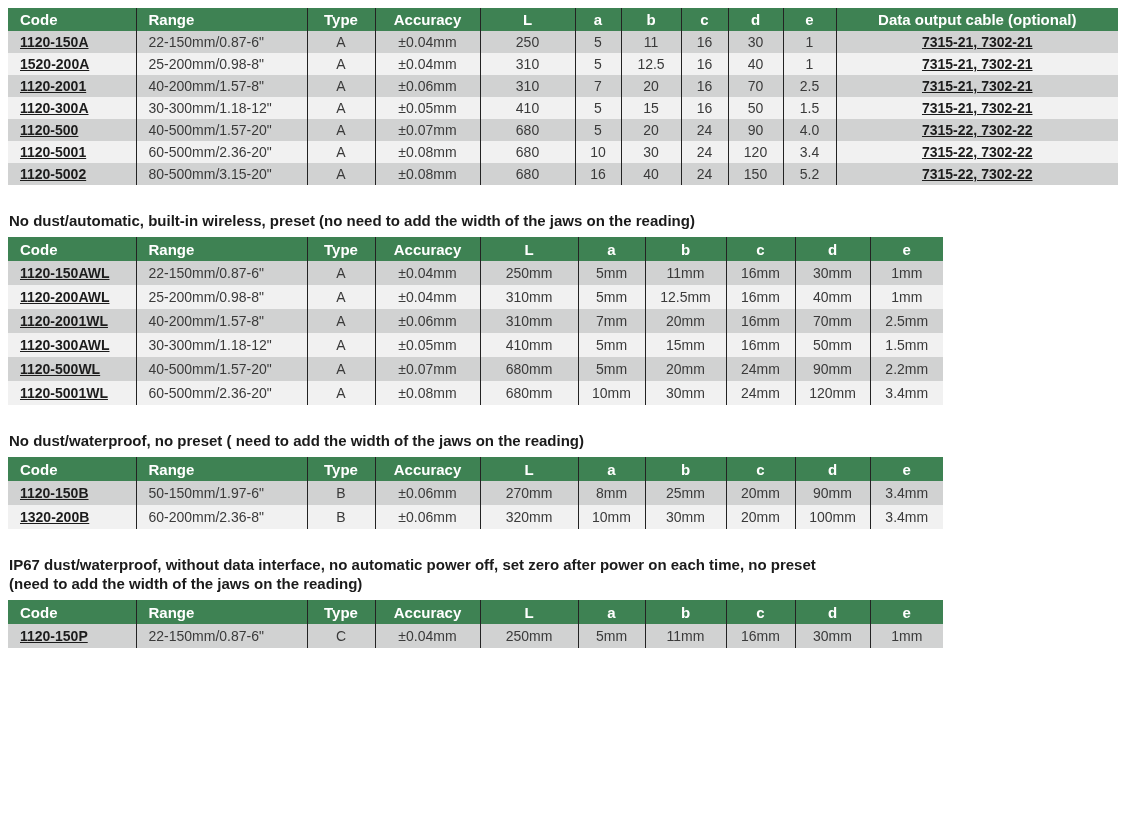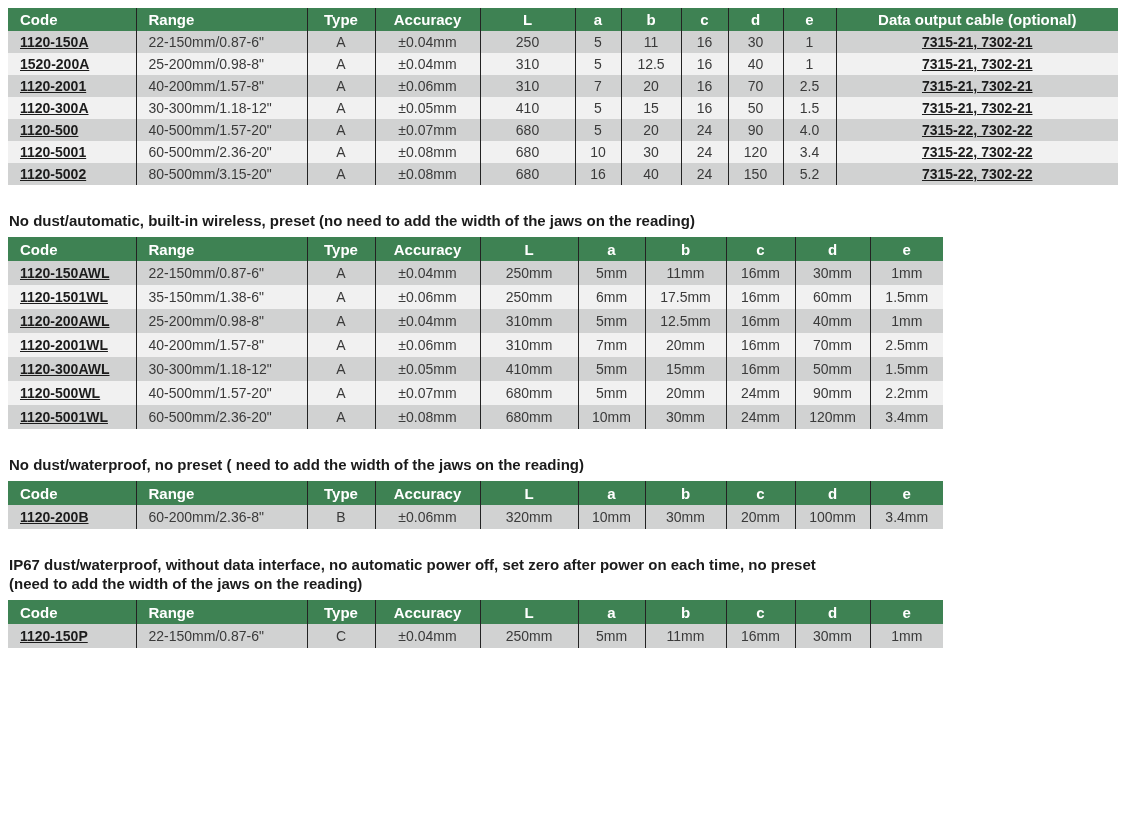--- a/index.html
+++ b/index.html
@@ -222,32 +222,20 @@
             <td>A</td>
             <td>±0.04mm</td>
             <td>250mm</td>
             <td>5mm</td>
             <td>11mm</td>
             <td>16mm</td>
             <td>30mm</td>
             <td>1mm</td>
           </tr>
           <tr>
-            <td class="left bold">1120-1501WL</td>
-            <td class="left">35-150mm/1.38-6"</td>
-            <td>A</td>
-            <td>±0.06mm</td>
-            <td>250mm</td>
-            <td>6mm</td>
-            <td>17.5mm</td>
-            <td>16mm</td>
-            <td>60mm</td>
-            <td>1.5mm</td>
-          </tr>
-          <tr>
             <td class="left bold">1120-200AWL</td>
             <td class="left">25-200mm/0.98-8"</td>
             <td>A</td>
             <td>±0.04mm</td>
             <td>310mm</td>
             <td>5mm</td>
             <td>12.5mm</td>
             <td>16mm</td>
             <td>40mm</td>
             <td>1mm</td>
@@ -327,21 +315,33 @@
             <th>L</th>
             <th>a</th>
             <th>b</th>
             <th>c</th>
             <th>d</th>
             <th>e</th>
           </tr>
         </thead>
         <tbody>
           <tr>
-            <td class="left bold">1120-200B</td>
+            <td class="left bold">1120-150B</td>
+            <td class="left">50-150mm/1.97-6"</td>
+            <td>B</td>
+            <td>±0.06mm</td>
+            <td>270mm</td>
+            <td>8mm</td>
+            <td>25mm</td>
+            <td>20mm</td>
+            <td>90mm</td>
+            <td>3.4mm</td>
+          </tr>
+          <tr>
+            <td class="left bold">1320-200B</td>
             <td class="left">60-200mm/2.36-8"</td>
             <td>B</td>
             <td>±0.06mm</td>
             <td>320mm</td>
             <td>10mm</td>
             <td>30mm</td>
             <td>20mm</td>
             <td>100mm</td>
             <td>3.4mm</td>
           </tr>

